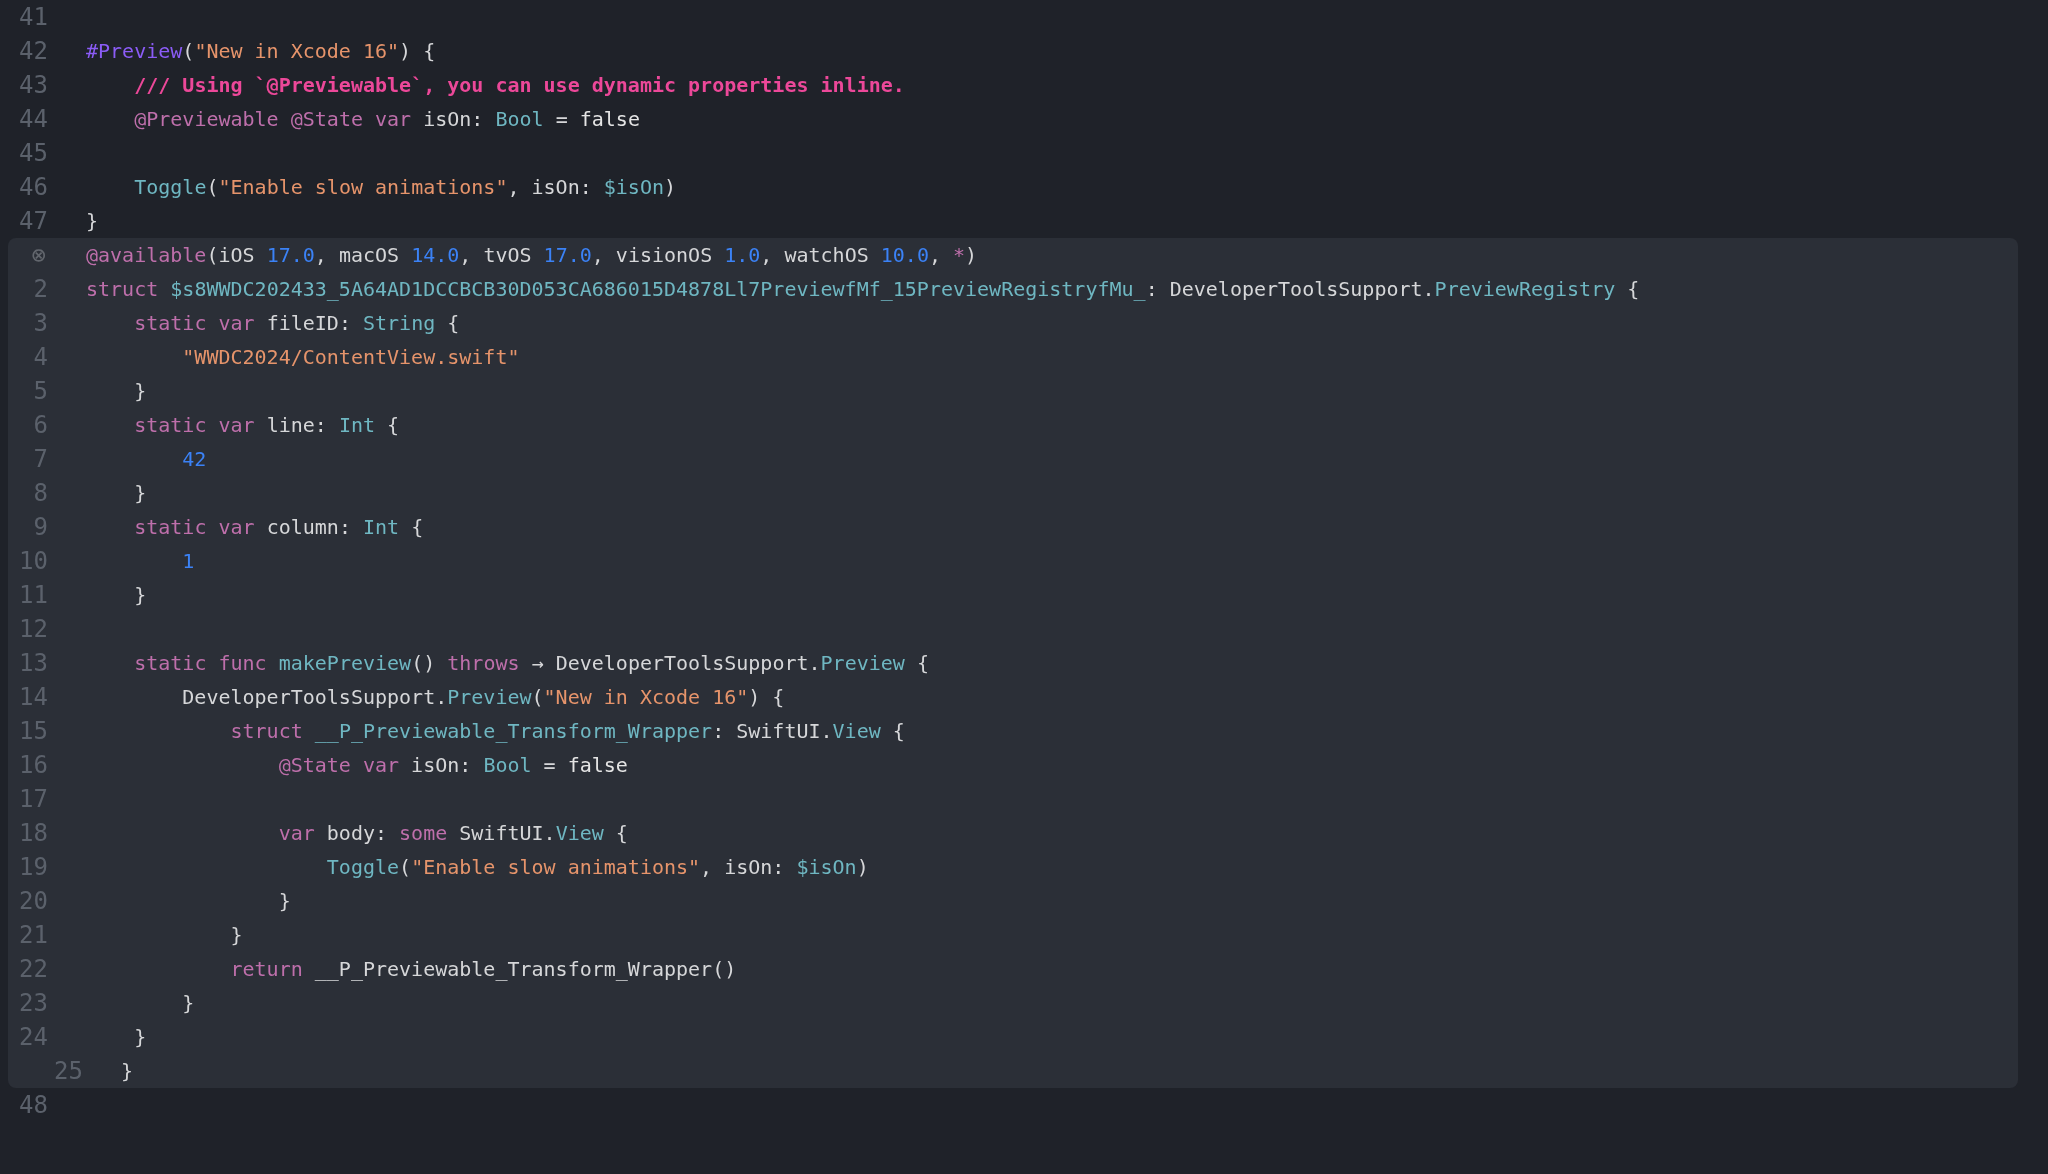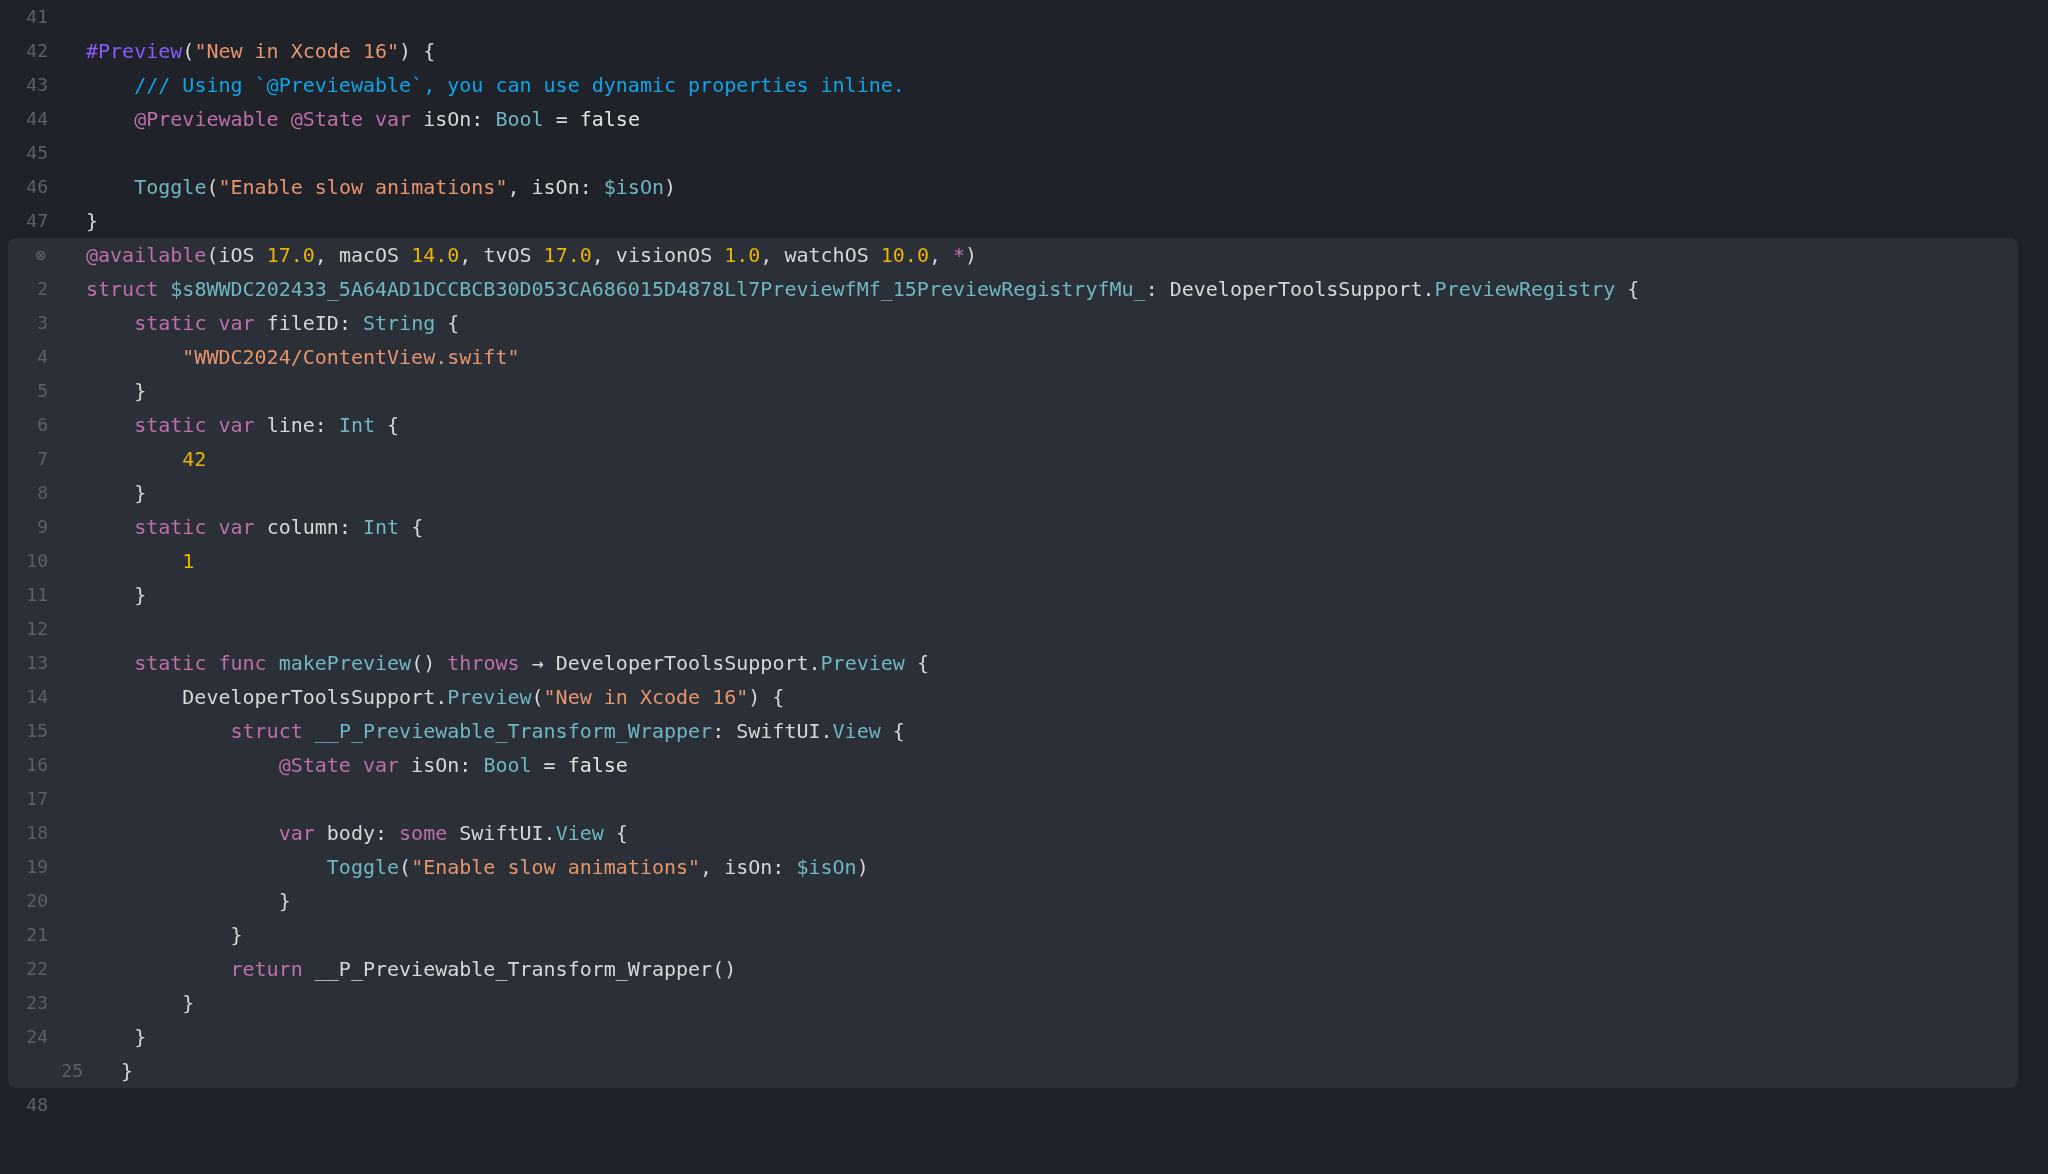--- a/index.html
+++ b/index.html
@@ -26,21 +26,21 @@
   .gutter {
     width: 64px;
     min-width: 64px;
     text-align: right;
     padding-right: 16px;
     color: #5b616b;
     user-select: none;
     display: inline-flex;
     align-items: center;
     justify-content: flex-end;
-    font-size: 18px;
+    font-size: 24px;
   }
   .gutter .icon-x {
     color: #62666d;
     margin-right: 2px;
   }
   .code {
     padding-left: 22px;
   }
   .block-highlight {
     background: #2b2f37;
@@ -51,22 +51,22 @@
   .block-highlight .line:first-child { border-top-left-radius: 8px; border-top-right-radius: 8px; }
   .block-highlight .line:last-child { border-bottom-left-radius: 8px; border-bottom-right-radius: 8px; margin-left: 35px; }
   .block-highlight .gutter { width: 56px; min-width: 56px; }
   .block-highlight .code { padding-left: 22px; }
 
   
   .t-macro     { color: #8b5cf6; }
   .t-string    { color: #e6946b; }
   .t-key       { color: #be6fab; } 
   .t-type      { color: #6fb7c2; }
-  .t-comment   { color: #0ea5e9; }
-  .t-num       { color: #eab308; }
+  .t-comment   { color: #ec4899; font-weight: bold; }
+  .t-num       { color: #3b82f6; }
   .t-bool      { color: #e5e5e5; }
   .t-plain     { color: #d6d7d9; }
   .t-funcname  { color: #6fb7c2; }
 </style>
 </head>
 <body>
 
 <div class="editor">
   <div id="top-block">
       <div class="line"><span class="gutter">41</span><span class="code"></span></div>

